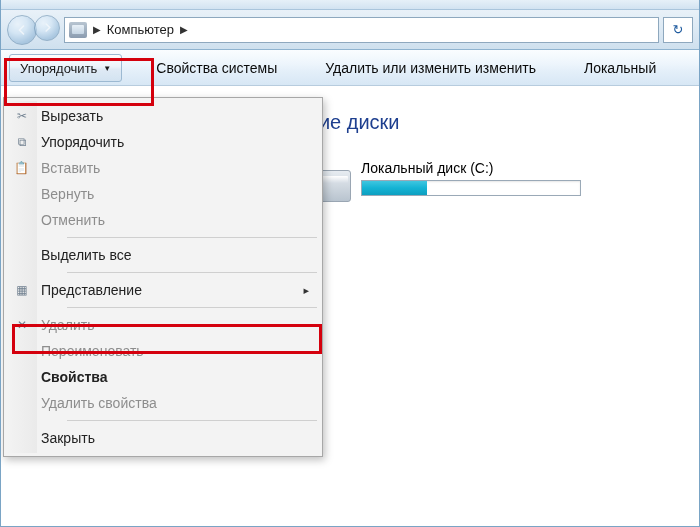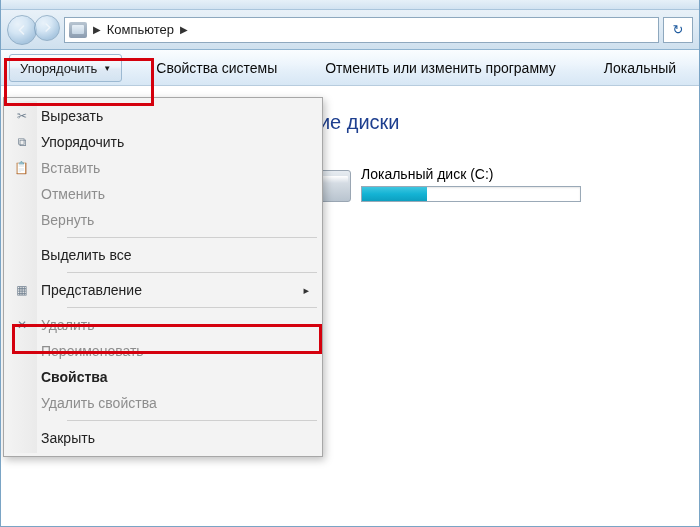--- a/index.html
+++ b/index.html
@@ -118,21 +118,21 @@
   .section-head {
     position: absolute;
     left: 300px; top: 14px;
     color: #1e3f8f;
     font-size: 20px;
     font-weight: 400;
   }
   .drive {
     position: absolute;
     left: 310px; top: 56px;
-    display: flex; align-items: flex-end; gap: 10px;
+    display: flex; align-items: center; gap: 10px;
   }
   .drive-icon {
     width: 40px; height: 32px;
     background: linear-gradient(#e7ecf1,#b9c4cf);
     border-radius: 3px;
     border: 1px solid #9aa6b3;
     position: relative;
     margin-top: 17px;
   }
   .drive-icon::after{
@@ -249,21 +249,21 @@
 </div>
 
 <div class="toolbar">
   <div class="organize-btn">
     <span>Упорядочить</span>
     <span class="dropdown-triangle">▼</span>
   </div>
   <div class="tool-gap"></div>
   <div class="tool-item">Свойства системы</div>
   <div class="tool-gap"></div>
-  <div class="tool-item">Отменить или изменить программу</div>
+  <div class="tool-item">Удалить или изменить изменить</div>
   <div class="tool-gap"></div>
   <div class="tool-item">Локальный</div>
 </div>
 
 <div class="red-outline-1"></div>
 
 <div class="content">
   <div class="section-head">ткие диски</div>
   <div class="drive">
     <div class="drive-icon"></div>
@@ -286,24 +286,24 @@
       </div>
       <div class="menu-row">
         <span class="menu-icon">⧉</span>
         <span>Упорядочить</span>
       </div>
       <div class="menu-row disabled">
         <span class="menu-icon">📋</span>
         <span>Вставить</span>
       </div>
       <div class="menu-row disabled">
+        <span>Вернуть</span>
+      </div>
+      <div class="menu-row disabled">
         <span>Отменить</span>
-      </div>
-      <div class="menu-row disabled">
-        <span>Вернуть</span>
       </div>
       <div class="menu-sep"></div>
       <div class="menu-row">
         <span>Выделить все</span>
       </div>
       <div class="menu-sep"></div>
       <div class="menu-row has-sub">
         <span class="menu-icon">▦</span>
         <span>Представление</span>
       </div>

